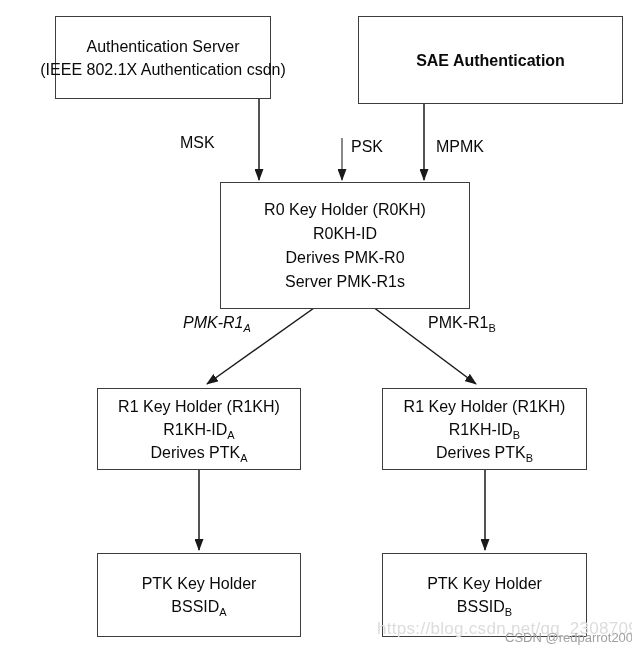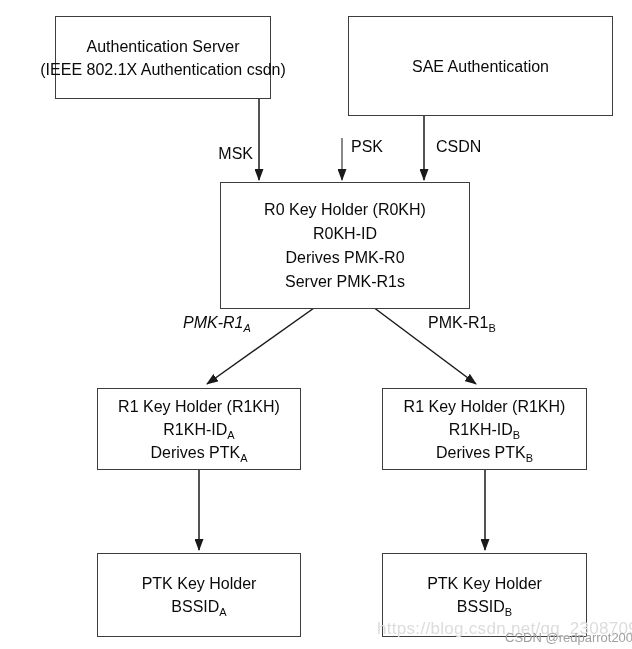--- a/index.html
+++ b/index.html
@@ -60,28 +60,28 @@
   .wm-handle {
     position: absolute;
     left: 505px;
     top: 630px;
     font-size: 13px;
     color: #a0a0a0;
     white-space: nowrap;
   }
   
   #box-auth  { left: 55px;  top: 16px;  width: 216px; height: 83px; }
-  #box-sae   { left: 348px; top: 16px;  width: 265px; height: 100px; }
+  #box-sae   { left: 358px; top: 16px;  width: 265px; height: 88px; font-weight: bold; }
   #box-r0kh  { left: 220px; top: 182px; width: 250px; height: 127px; line-height: 24px; }
   #box-r1a   { left: 97px;  top: 388px; width: 204px; height: 82px; }
   #box-r1b   { left: 382px; top: 388px; width: 205px; height: 82px; }
   #box-ptka  { left: 97px;  top: 553px; width: 204px; height: 84px; }
   #box-ptkb  { left: 382px; top: 553px; width: 205px; height: 84px; }
   
-  #lbl-msk    { left: 180px; top: 145px; width: 73px; text-align: right; }
+  #lbl-msk    { left: 180px; top: 134px; width: 73px; }
   #lbl-psk    { left: 351px; top: 138px; }
   #lbl-mpmk   { left: 436px; top: 138px; }
   #lbl-pmk-a  { left: 183px; top: 314px; font-style: italic; }
   #lbl-pmk-b  { left: 428px; top: 314px; }
 </style>
 </head>
 <body>
 
 <div class="canvas">
 
@@ -133,20 +133,20 @@
     <div><span>BSSID</span><sub>A</sub></div>
   </div>
 
   <div class="box" id="box-ptkb">
     <div>PTK Key Holder</div>
     <div><span>BSSID</span><sub>B</sub></div>
   </div>
 
   <div class="arrow-label" id="lbl-msk">MSK</div>
   <div class="arrow-label" id="lbl-psk">PSK</div>
-  <div class="arrow-label" id="lbl-mpmk">CSDN</div>
+  <div class="arrow-label" id="lbl-mpmk">MPMK</div>
   <div class="arrow-label" id="lbl-pmk-a"><span>PMK-R1</span><sub>A</sub></div>
   <div class="arrow-label" id="lbl-pmk-b"><span>PMK-R1</span><sub>B</sub></div>
 
   <div class="wm-url">https://blog.csdn.net/qq_23087099</div>
   <div class="wm-handle">CSDN @redparrot2008</div>
 
 </div>
 
 </body></html>

